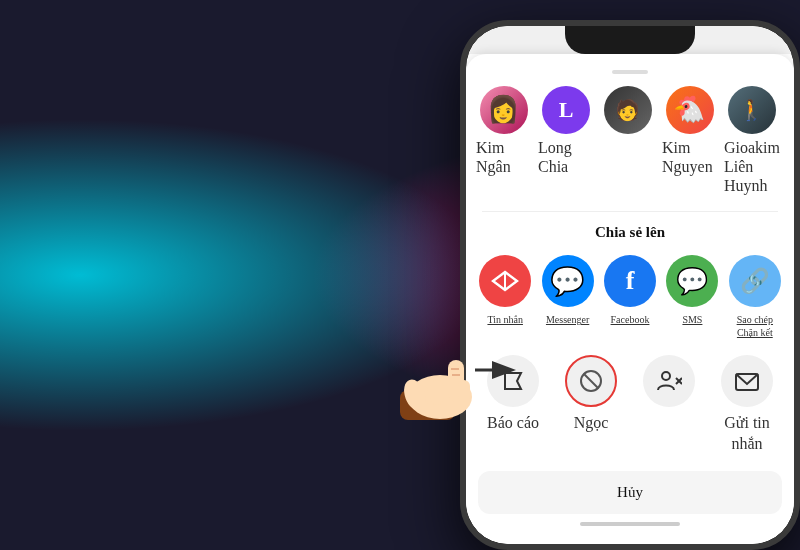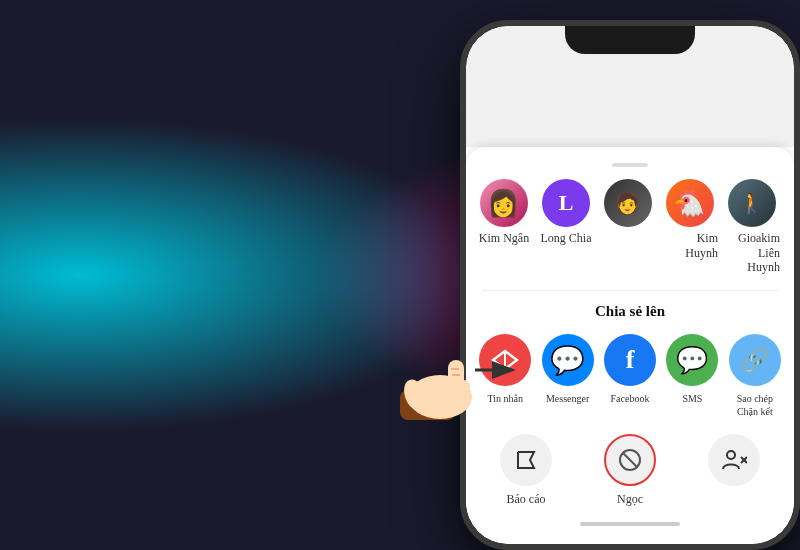--- a/index.html
+++ b/index.html
@@ -111,23 +111,23 @@
       overflow: hidden;
       display: flex;
       align-items: center;
       justify-content: center;
       font-size: 18px;
       font-weight: bold;
       color: #fff;
     }
 
     .contact-name {
-      font-size: 12px;
+      font-size: 16px;
       color: #333;
-      text-align: right;
+      text-align: left;
       line-height: 1.2;
       max-width: 56px;
     }
 
     .divider {
       height: 1px;
       background: #eee;
       margin: 4px 16px 12px;
     }
 
@@ -163,20 +163,21 @@
       align-items: center;
       justify-content: center;
       font-size: 24px;
     }
 
     .share-label {
       font-size: 10px;
       color: #333;
       text-align: center;
       line-height: 1.3;
+      text-decoration: underline;
     }
 
     
     .action-row {
       display: flex;
       gap: 8px;
       padding: 0 12px 10px;
     }
 
     .action-item {
@@ -197,21 +198,21 @@
       justify-content: center;
       font-size: 22px;
       position: relative;
     }
 
     .action-icon-circle.highlighted {
       border: 2.5px solid #e53935;
     }
 
     .action-label {
-      font-size: 12px;
+      font-size: 16px;
       color: #333;
       text-align: center;
       line-height: 1.3;
     }
 
     
     .cancel-btn {
       margin: 6px 12px 8px;
       padding: 13px;
       background: #f5f5f5;
@@ -271,21 +272,21 @@
               <div class="contact-avatar av-purple" style="font-size:22px; font-weight:bold;">L</div>
               <span class="contact-name">Long Chia</span>
             </div>
 
             <div class="contact-item">
               <div class="contact-avatar av-photo-tom" style="font-size:20px;">🧑</div>
             </div>
 
             <div class="contact-item">
               <div class="contact-avatar av-photo-nguyen" style="font-size:26px;">🐔</div>
-              <span class="contact-name">Kim Huynh</span>
+              <span class="contact-name">Kim Nguyen</span>
             </div>
 
             <div class="contact-item">
               <div class="contact-avatar av-photo-gioakim" style="font-size:20px; background: linear-gradient(135deg,#546e7a,#263238);">🚶</div>
               <span class="contact-name">Gioakim Liên Huynh</span>
             </div>
           </div>
 
           <div class="divider"></div>
 
@@ -349,22 +350,32 @@
               <div class="action-icon-circle">
                 <svg width="26" height="26" viewBox="0 0 26 26" fill="none" stroke="#333" stroke-width="2">
                   <circle cx="10" cy="8" r="4"></circle>
                   <path d="M2 22 C2 16 18 16 18 22"></path>
                   <line x1="20" y1="10" x2="26" y2="16" stroke="#333" stroke-width="2"></line>
                   <line x1="26" y1="10" x2="20" y2="16" stroke="#333" stroke-width="2"></line>
                 </svg>
               </div>
             </div>
 
+            <div class="action-item">
+              <div class="action-icon-circle">
+                <svg width="26" height="26" viewBox="0 0 26 26" fill="none" stroke="#333" stroke-width="2">
+                  <rect x="2" y="6" width="22" height="16" rx="2"></rect>
+                  <polyline points="2,6 13,16 24,6"></polyline>
+                </svg>
+              </div>
+              <span class="action-label">Gửi tin nhắn</span>
+            </div>
           </div>
 
+          <div class="cancel-btn">Hủy</div>
 
           <div class="home-indicator"></div>
         </div>
       </div>
     </div>
 
     <div style="position:absolute; left:-80px; bottom:115px; z-index:30; width:140px; height:110px;">
       <svg width="140" height="110" viewBox="0 0 140 110" fill="none">
 
         <rect x="20" y="65" width="55" height="30" rx="8" fill="#8B4513" opacity="0.9"></rect>

